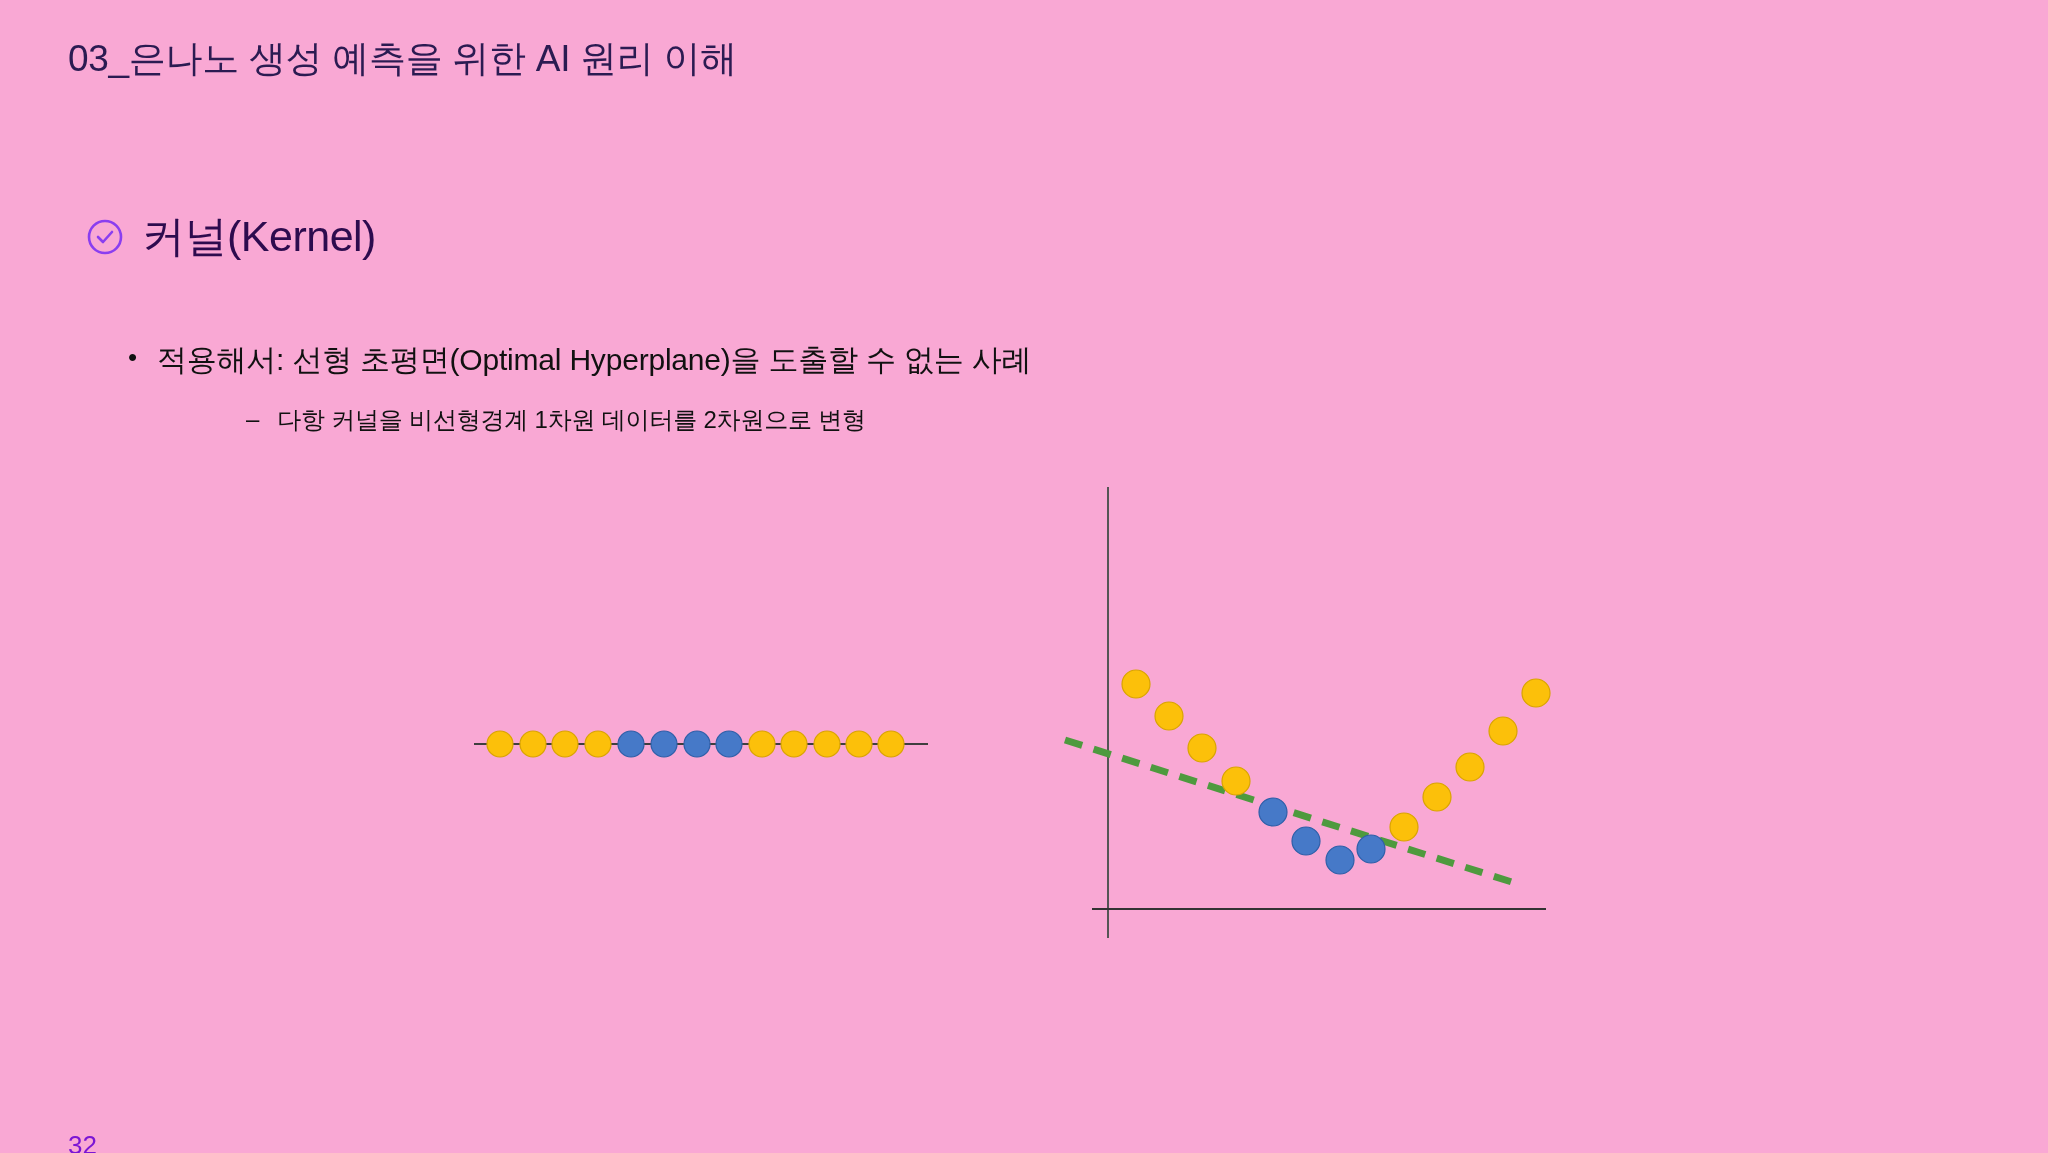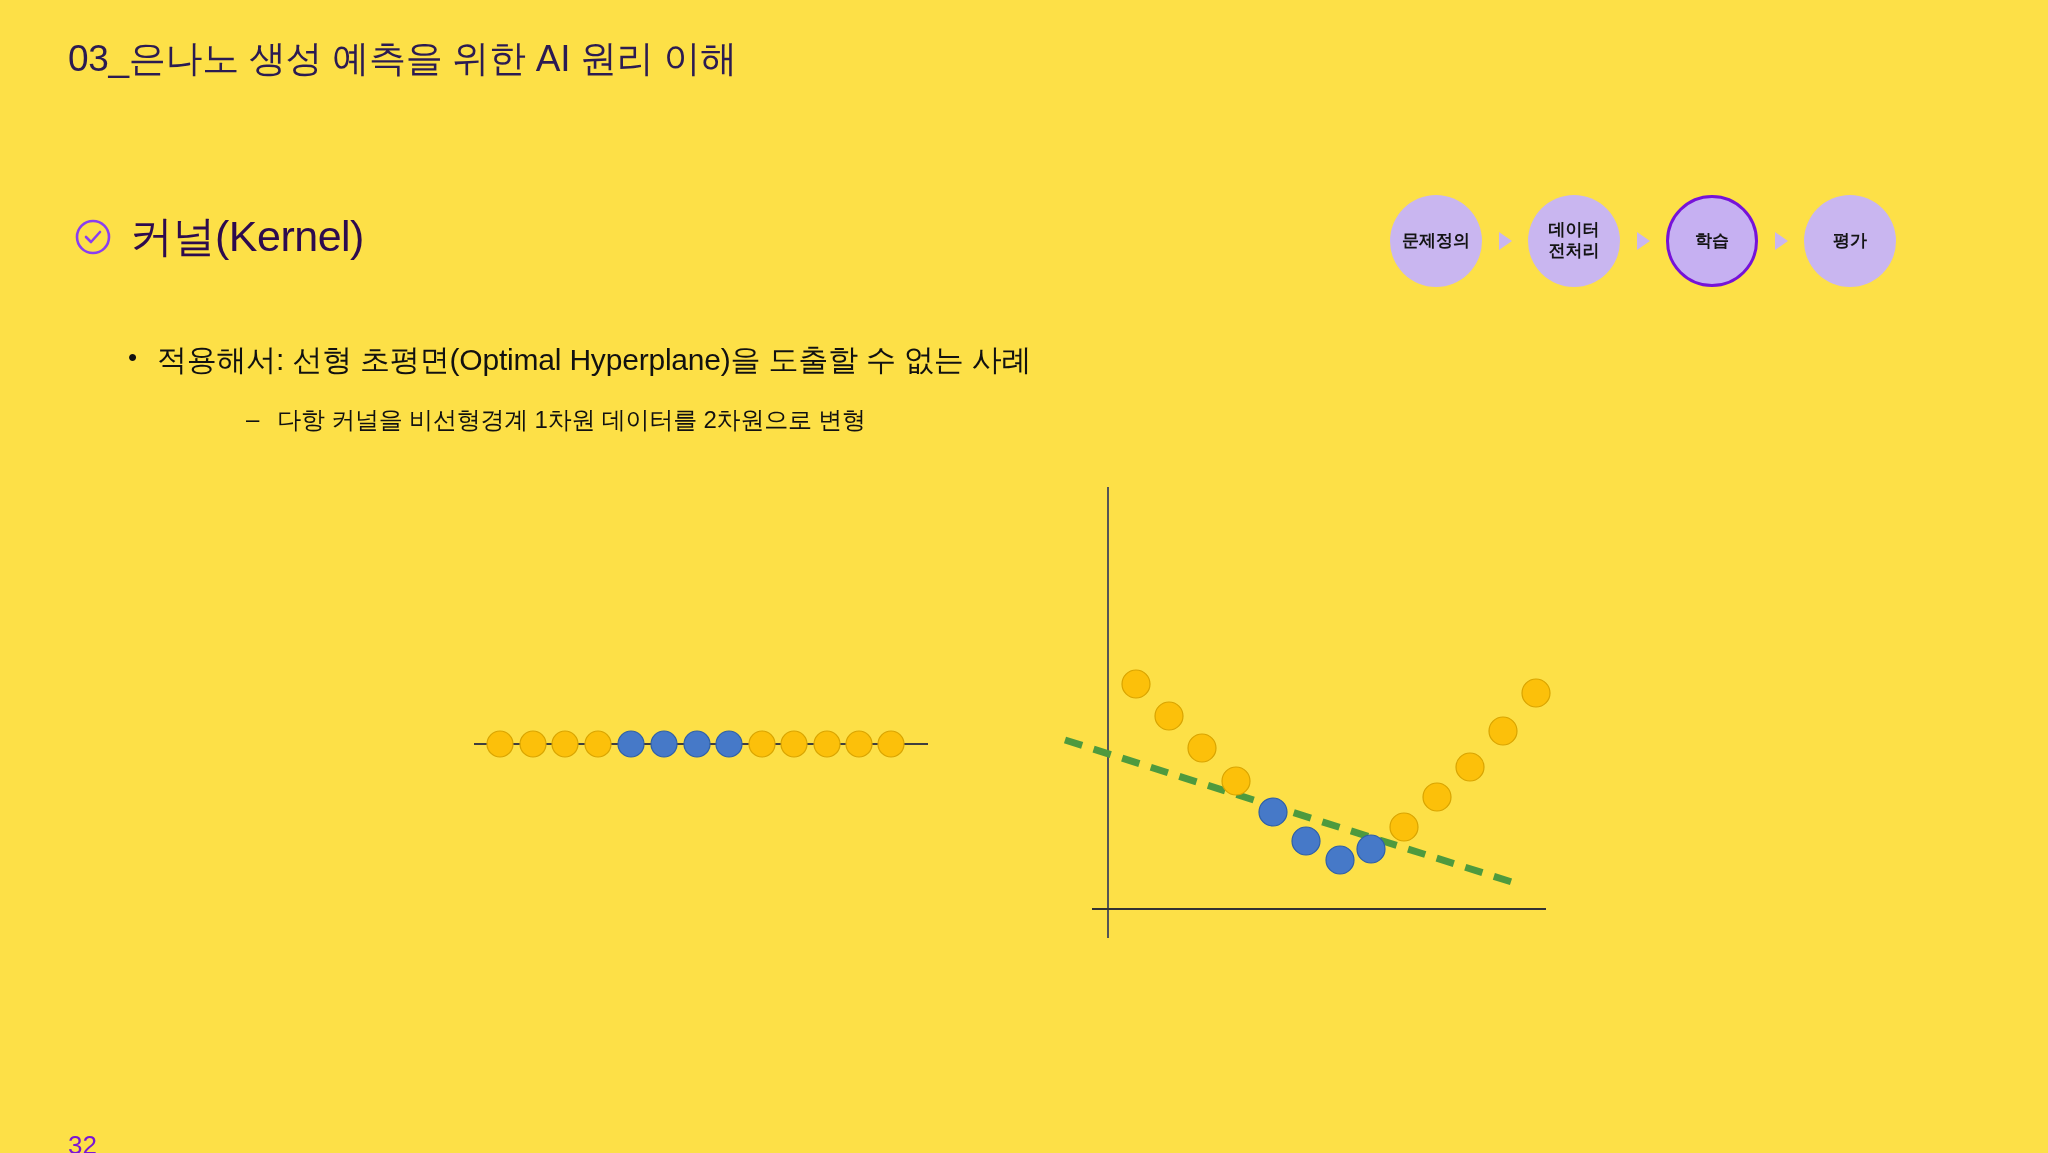--- a/index.html
+++ b/index.html
@@ -9,39 +9,39 @@
     background: #ffffff;
   }
   body {
     font-family: "Liberation Sans", "DejaVu Sans", sans-serif;
     color: #1b1b1b;
   }
   #slide {
     position: relative;
     width: 2048px;
     height: 1153px;
-    background: #fde047;
+    background: #f9a8d4;
     overflow: hidden;
   }
 
   
   #slide-title {
     position: absolute;
     left: 68px;
     top: 34px;
     font-size: 37px;
     letter-spacing: -0.3px;
     color: #2b1b52;
     white-space: nowrap;
   }
 
   
   #section-heading {
     position: absolute;
-    left: 74px;
+    left: 86px;
     top: 215px;
     display: flex;
     align-items: center;
     gap: 18px;
   }
   #section-heading .check-circle {
     width: 38px;
     height: 38px;
     flex: 0 0 38px;
     display: block;
@@ -174,36 +174,20 @@
   <div class="bullet-l1">
     <span class="dot-marker">•</span>
     <span>적용해서: 선형 초평면(Optimal Hyperplane)을 도출할 수 없는 사례</span>
   </div>
 
   <div class="bullet-l2">
     <span class="dash-marker">–</span>
     <span>다항 커널을 비선형경계 1차원 데이터를 2차원으로 변형</span>
   </div>
 
-  <div id="process-flow">
-    <div class="process-step">문제정의</div>
-    <div class="process-arrow">
-        <i class="tri"></i>
-      </div>
-    <div class="process-step">데이터
-전처리</div>
-    <div class="process-arrow">
-        <i class="tri"></i>
-      </div>
-    <div class="process-step active">학습</div>
-    <div class="process-arrow">
-        <i class="tri"></i>
-      </div>
-    <div class="process-step">평가</div>
-  </div>
 
   <svg id="figure-1d" viewBox="460 700 490 90">
     <g>
         <line x1="474" y1="744" x2="928" y2="744" stroke="#3f3f3f" stroke-width="2"></line>
       </g>
     <g>
         <circle cx="500" cy="744" r="13" fill="#fcc00a" stroke="#d9a400" stroke-width="1.2"></circle>
         <circle cx="533" cy="744" r="13" fill="#fcc00a" stroke="#d9a400" stroke-width="1.2"></circle>
         <circle cx="565" cy="744" r="13" fill="#fcc00a" stroke="#d9a400" stroke-width="1.2"></circle>
         <circle cx="598" cy="744" r="13" fill="#fcc00a" stroke="#d9a400" stroke-width="1.2"></circle>

